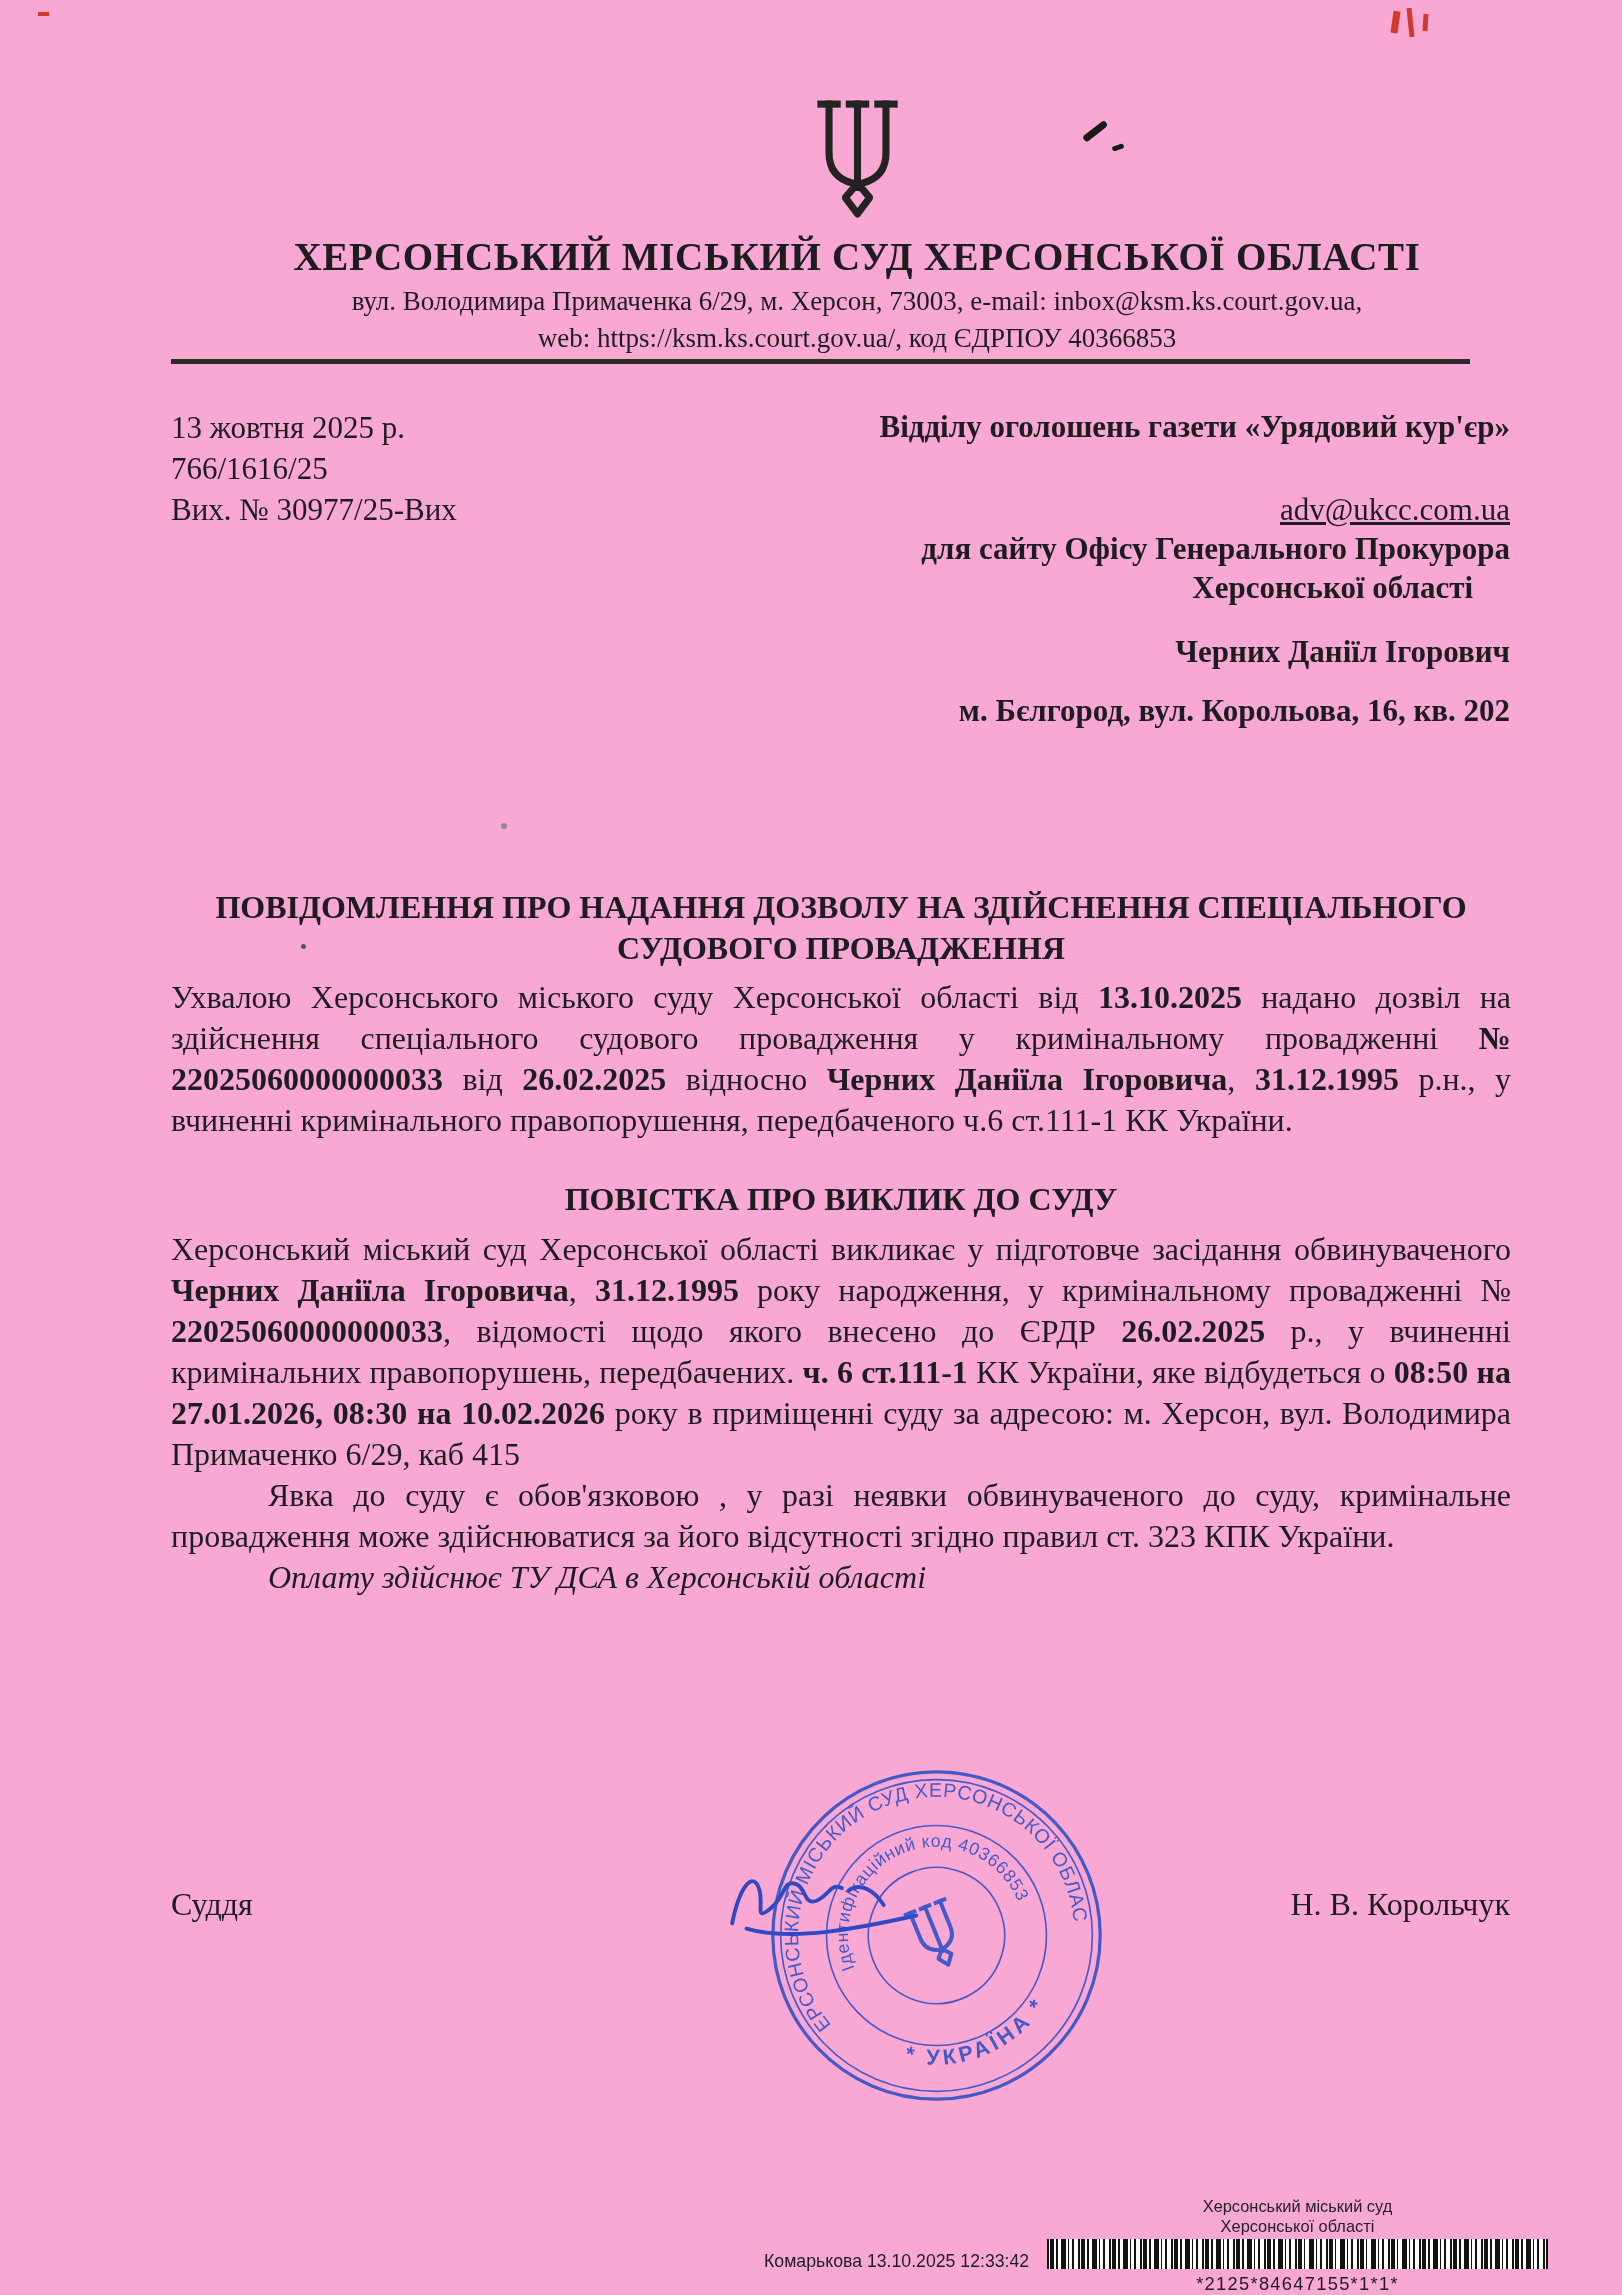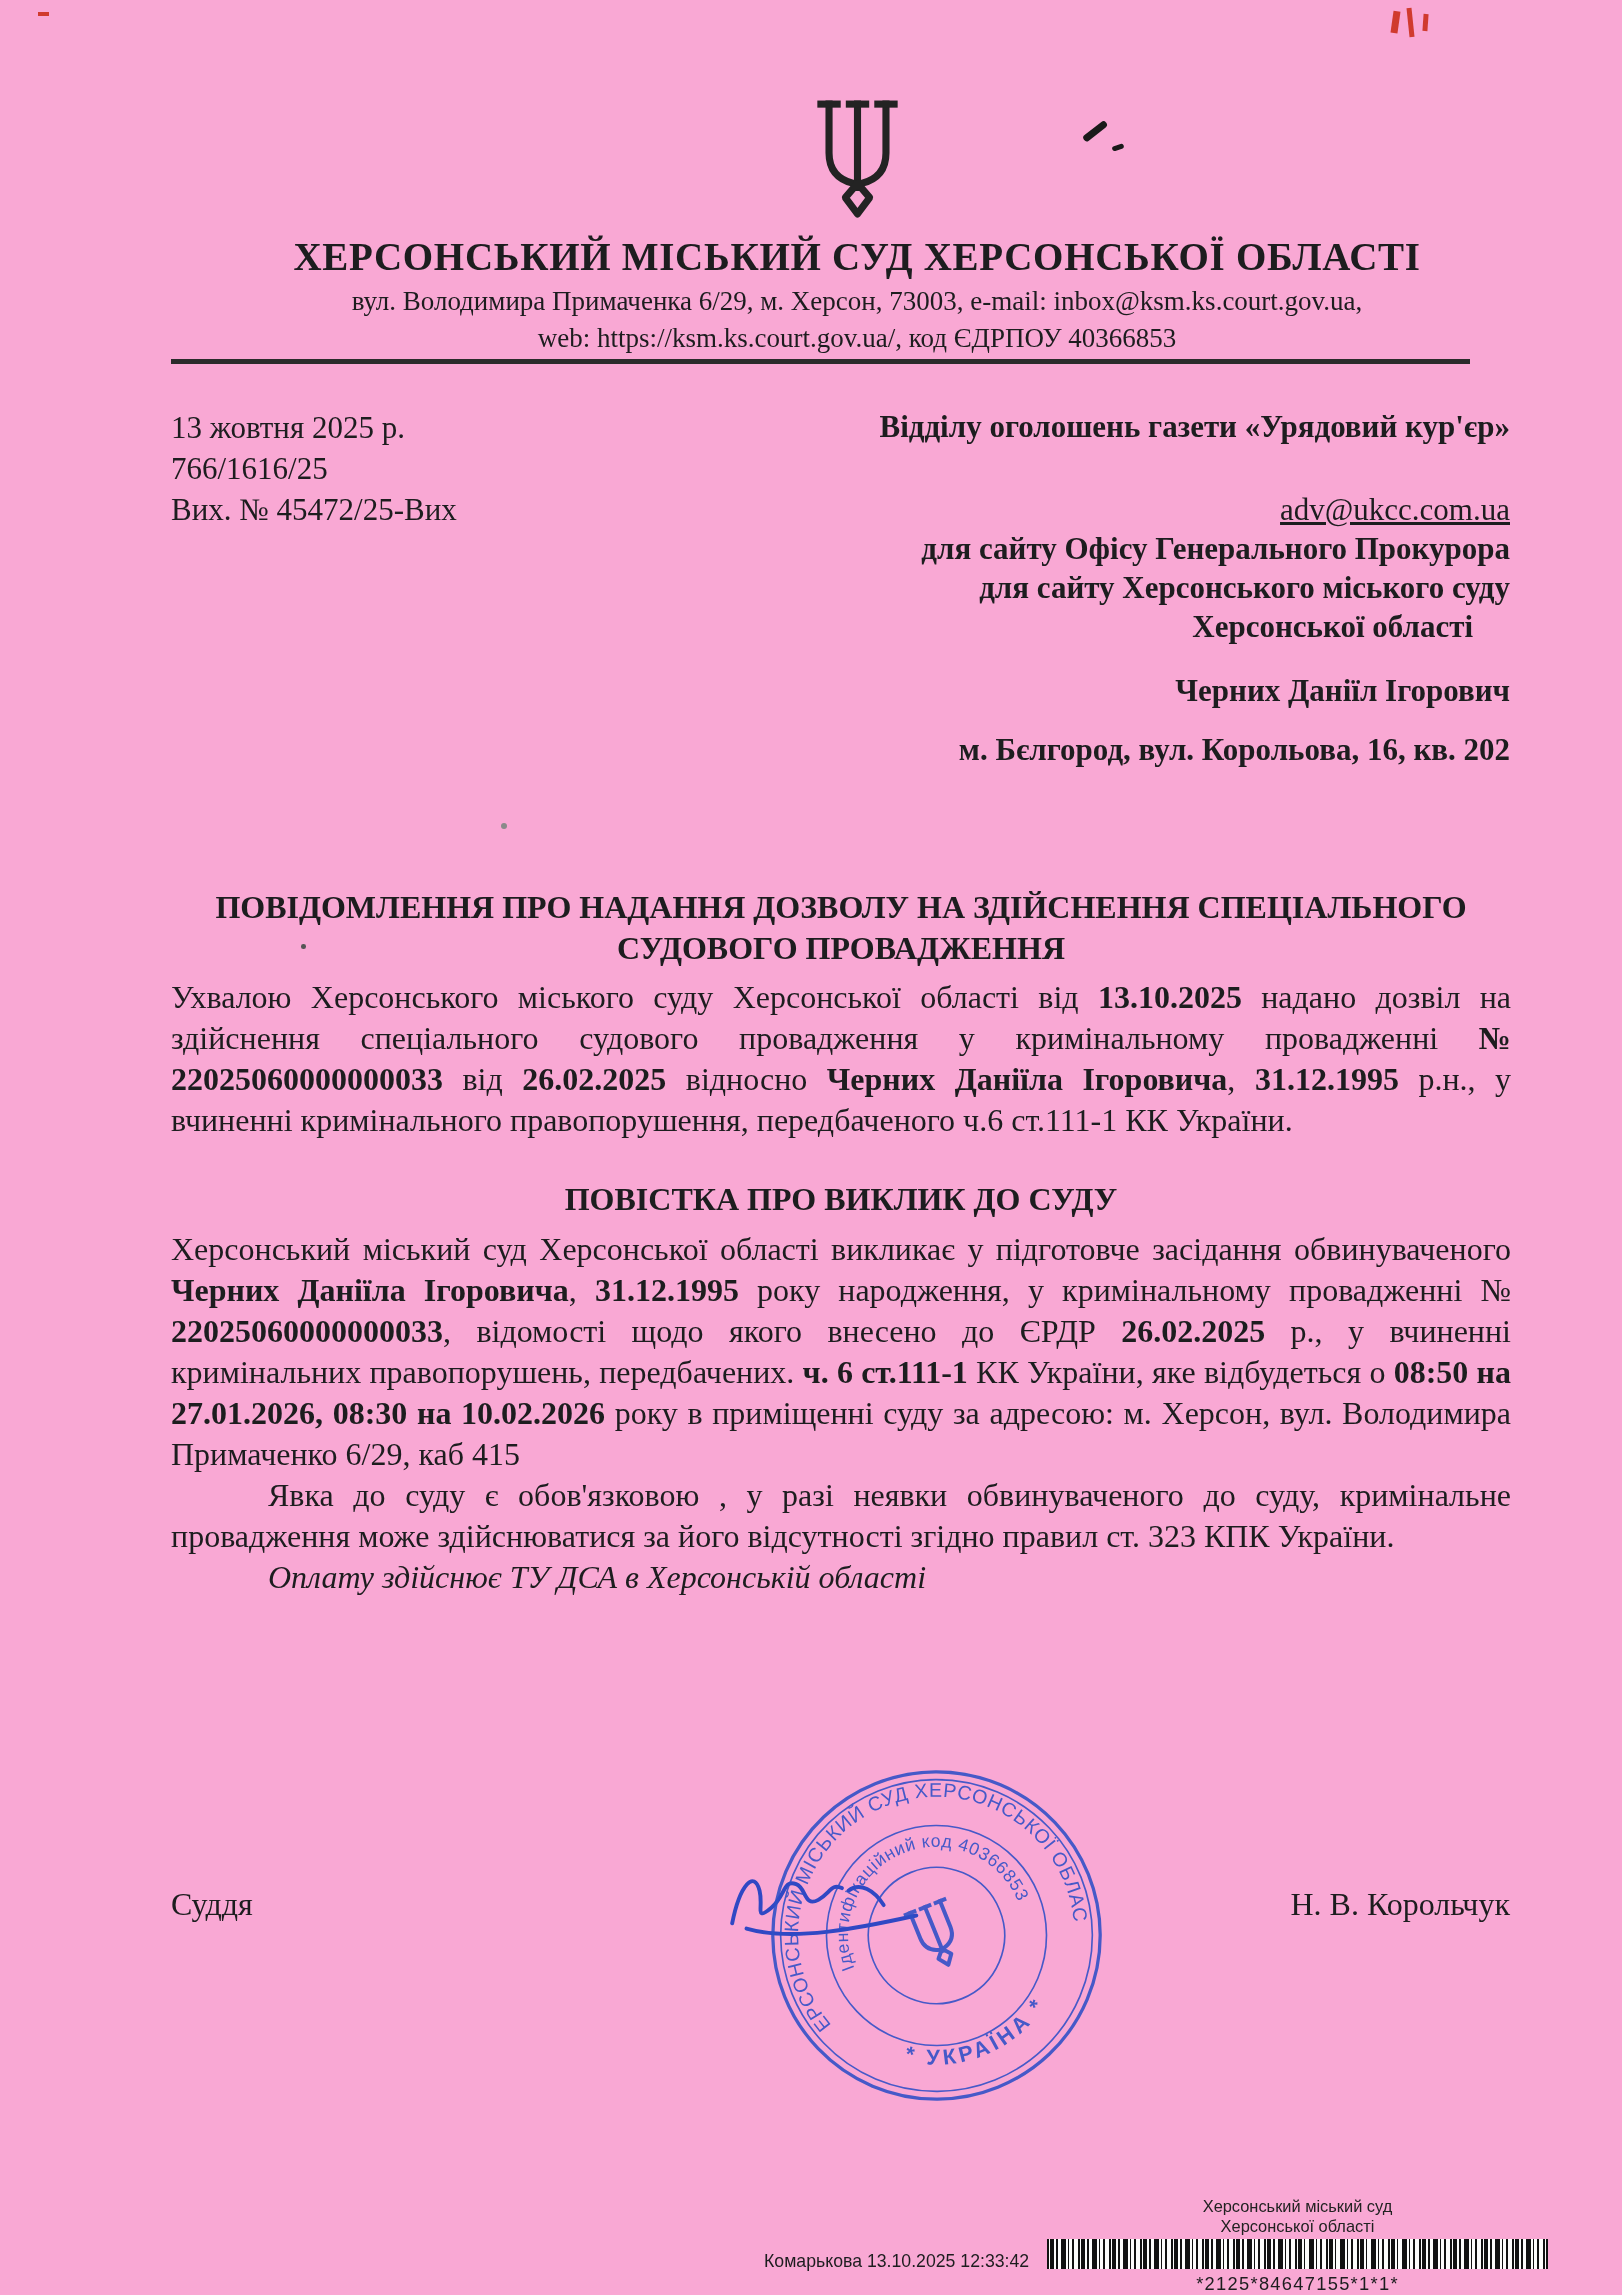--- a/index.html
+++ b/index.html
@@ -102,28 +102,27 @@
     </svg>
     <div class="court-name">ХЕРСОНСЬКИЙ МІСЬКИЙ СУД ХЕРСОНСЬКОЇ ОБЛАСТІ</div>
     <div class="hdr-line">вул. Володимира Примаченка 6/29, м. Херсон, 73003, e-mail: inbox@ksm.ks.court.gov.ua,</div>
     <div class="hdr-line">web: https://ksm.ks.court.gov.ua/, код ЄДРПОУ 40366853</div>
   </header>
   <div class="rule"></div>
 
   <div class="meta">
     <div>13 жовтня 2025 р.</div>
     <div>766/1616/25</div>
-    <div>Вих. № 45472/25-Вих</div>
+    <div>Вих. № 30977/25-Вих</div>
   </div>
 
   <div class="recipients">
     <div>Відділу оголошень газети «Урядовий кур'єр»</div>
     <div class="email">adv@ukcc.com.ua</div>
     <div>для сайту Офісу Генерального Прокурора</div>
-    <div>для сайту Херсонського міського суду</div>
     <div class="pad">Херсонської області</div>
     <div class="person">Черних Даніїл Ігорович</div>
     <div class="addr2">м. Бєлгород, вул. Корольова, 16, кв. 202</div>
   </div>
 
   <main class="doc-body">
     <h1 class="title">
       <div>ПОВІДОМЛЕННЯ ПРО НАДАННЯ ДОЗВОЛУ НА ЗДІЙСНЕННЯ СПЕЦІАЛЬНОГО</div>
       <div>СУДОВОГО ПРОВАДЖЕННЯ</div>
     </h1>

